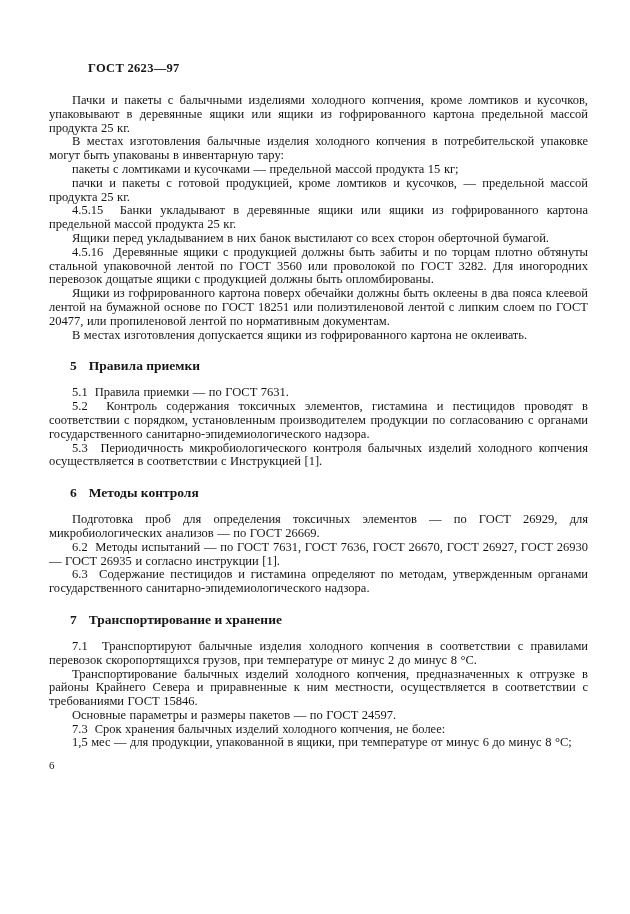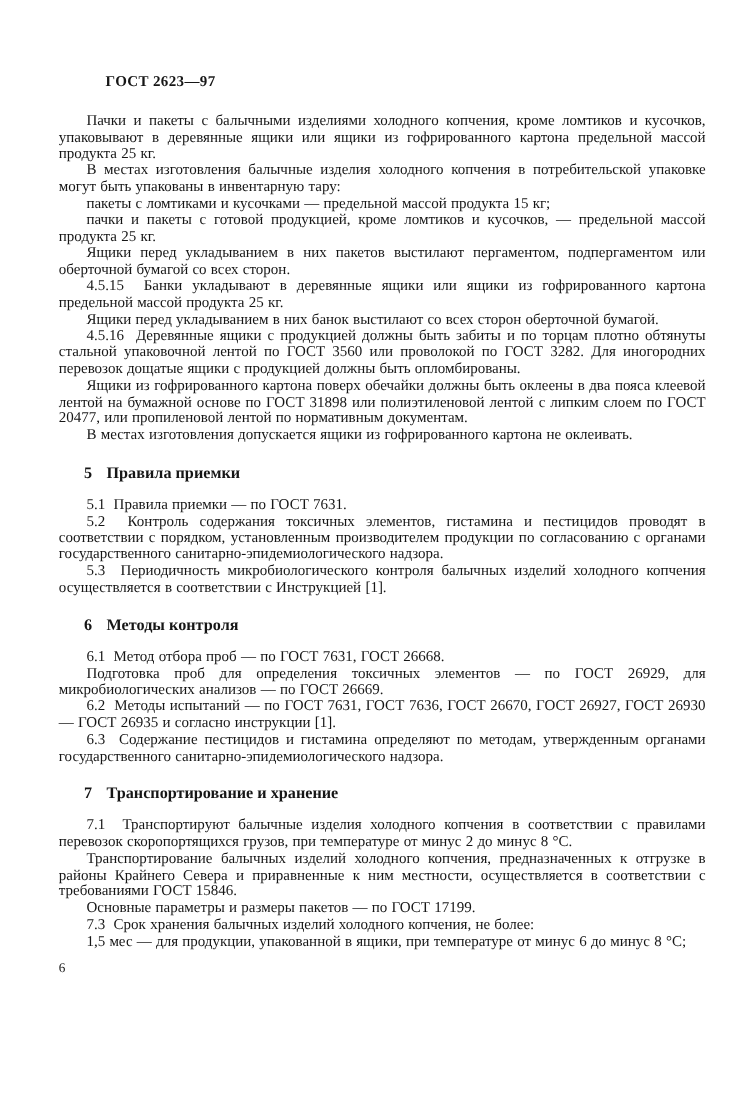--- a/index.html
+++ b/index.html
@@ -57,48 +57,46 @@
 <div class="page">
 
   <div class="doc-header">ГОСТ 2623—97</div>
 
   <div class="doc-body">
 
     <p class="para">Пачки и пакеты с балычными изделиями холодного копчения, кроме ломтиков и кусочков, упаковывают в деревянные ящики или ящики из гофрированного картона предельной массой продукта 25 кг.</p>
     <p class="para">В местах изготовления балычные изделия холодного копчения в потребительской упаковке могут быть упакованы в инвентарную тару:</p>
     <p class="para">пакеты с ломтиками и кусочками — предельной массой продукта 15 кг;</p>
     <p class="para">пачки и пакеты с готовой продукцией, кроме ломтиков и кусочков, — предельной массой продукта 25 кг.</p>
-    <p class="para">Ящики перед укладыванием в них пакетов выстилают пергаментом, подпергаментом или оберточной бумагой со всех сторон.</p>
     <p class="para">4.5.15&nbsp; Банки укладывают в деревянные ящики или ящики из гофрированного картона предельной массой продукта 25 кг.</p>
     <p class="para">Ящики перед укладыванием в них банок выстилают со всех сторон оберточной бумагой.</p>
     <p class="para">4.5.16&nbsp; Деревянные ящики с продукцией должны быть забиты и по торцам плотно обтянуты стальной упаковочной лентой по ГОСТ 3560 или проволокой по ГОСТ 3282. Для иногородних перевозок дощатые ящики с продукцией должны быть опломбированы.</p>
-    <p class="para">Ящики из гофрированного картона поверх обечайки должны быть оклеены в два пояса клеевой лентой на бумажной основе по ГОСТ 31898 или полиэтиленовой лентой с липким слоем по ГОСТ 20477, или пропиленовой лентой по нормативным документам.</p>
+    <p class="para">Ящики из гофрированного картона поверх обечайки должны быть оклеены в два пояса клеевой лентой на бумажной основе по ГОСТ 18251 или полиэтиленовой лентой с липким слоем по ГОСТ 20477, или пропиленовой лентой по нормативным документам.</p>
     <p class="para">В местах изготовления допускается ящики из гофрированного картона не оклеивать.</p>
 
     <div class="section-heading">
       <span class="sec-num">5</span><span class="sec-title">Правила приемки</span>
     </div>
     <p class="para">5.1&nbsp; Правила приемки — по ГОСТ 7631.</p>
     <p class="para">5.2&nbsp; Контроль содержания токсичных элементов, гистамина и пестицидов проводят в соответствии с порядком, установленным производителем продукции по согласованию с органами государственного санитарно-эпидемиологического надзора.</p>
     <p class="para">5.3&nbsp; Периодичность микробиологического контроля балычных изделий холодного копчения осуществляется в соответствии с Инструкцией [1].</p>
 
     <div class="section-heading">
       <span class="sec-num">6</span><span class="sec-title">Методы контроля</span>
     </div>
-    <p class="para">6.1&nbsp; Метод отбора проб — по ГОСТ 7631, ГОСТ 26668.</p>
     <p class="para">Подготовка проб для определения токсичных элементов — по ГОСТ 26929, для микробиологических анализов — по ГОСТ 26669.</p>
     <p class="para">6.2&nbsp; Методы испытаний — по ГОСТ 7631, ГОСТ 7636, ГОСТ 26670, ГОСТ 26927, ГОСТ 26930 — ГОСТ 26935 и согласно инструкции [1].</p>
     <p class="para">6.3&nbsp; Содержание пестицидов и гистамина определяют по методам, утвержденным органами государственного санитарно-эпидемиологического надзора.</p>
 
     <div class="section-heading">
       <span class="sec-num">7</span><span class="sec-title">Транспортирование и хранение</span>
     </div>
     <p class="para">7.1&nbsp; Транспортируют балычные изделия холодного копчения в соответствии с правилами перевозок скоропортящихся грузов, при температуре от минус 2 до минус 8 °С.</p>
     <p class="para">Транспортирование балычных изделий холодного копчения, предназначенных к отгрузке в районы Крайнего Севера и приравненные к ним местности, осуществляется в соответствии с требованиями ГОСТ 15846.</p>
-    <p class="para">Основные параметры и размеры пакетов — по ГОСТ 17199.</p>
+    <p class="para">Основные параметры и размеры пакетов — по ГОСТ 24597.</p>
     <p class="para">7.3&nbsp; Срок хранения балычных изделий холодного копчения, не более:</p>
     <p class="para">1,5 мес — для продукции, упакованной в ящики, при температуре от минус 6 до минус 8 °С;</p>
 
   </div>
 
   <div class="page-number">6</div>
 
 </div>
 
 </body></html>

